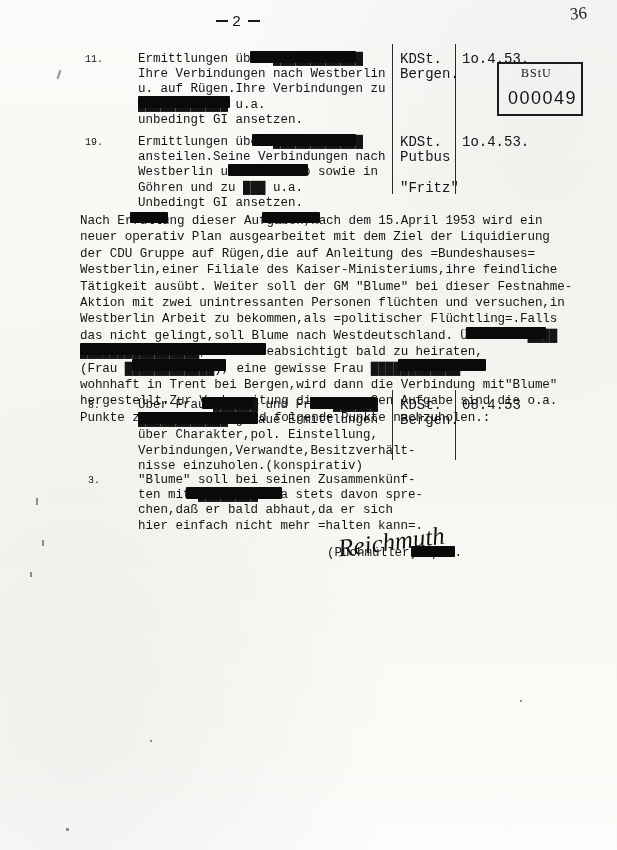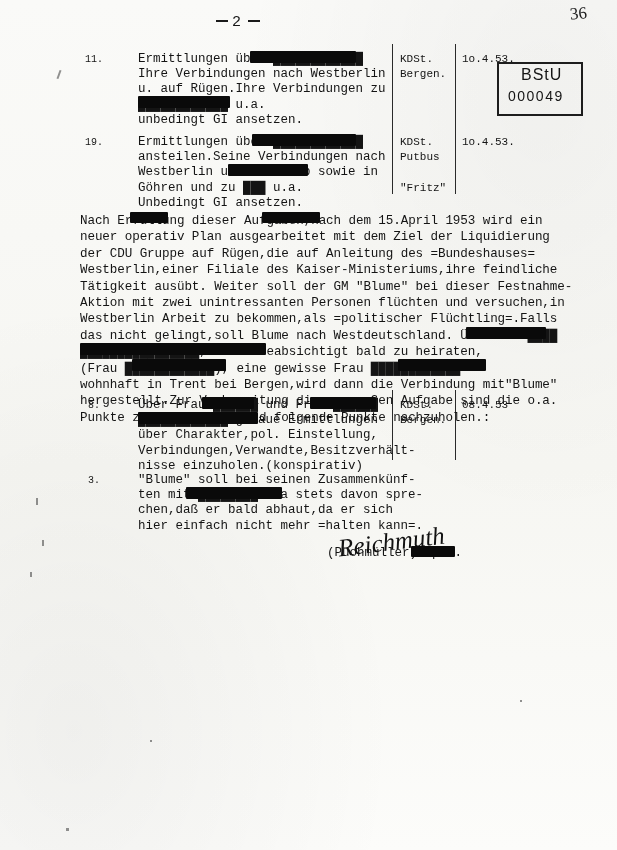--- a/index.html
+++ b/index.html
@@ -51,28 +51,28 @@
     left: 497px;
     top: 62px;
     width: 86px;
     height: 54px;
     border: 2px solid #1d1d1d;
     box-sizing: border-box;
   }
   .stamp-label {
     left: 521px;
     top: 66px;
-    font-size: 16px;
-    font-family: Liberation Sans, sans-serif;
+    font-size: 12px;
+    font-family: Liberation Serif, serif;
     letter-spacing: 1px;
   }
   .stamp-number {
     left: 508px;
     top: 88px;
-    font-size: 14px;
+    font-size: 18px;
     font-family: "Liberation Sans", sans-serif;
     letter-spacing: 1.5px;
   }
 
   
   .vrule1 { left: 392px; top: 44px; width: 1px; height: 150px; background: #2a2a2a; }
   .vrule2 { left: 455px; top: 44px; width: 1px; height: 150px; background: #2a2a2a; }
   .vrule3 { left: 392px; top: 390px; width: 1px; height: 70px; background: #2a2a2a; }
   .vrule4 { left: 455px; top: 390px; width: 1px; height: 70px; background: #2a2a2a; }
 
@@ -80,21 +80,21 @@
   .item-num {
     font-size: 10px;
     line-height: 15px;
   }
   .body-block {
     font-size: 12.5px;
     line-height: 15.2px;
     white-space: pre;
   }
   .col-text {
-    font-size: 11px;
+    font-size: 14px;
     line-height: 15.2px;
     white-space: pre;
   }
   .para {
     font-size: 12.6px;
     line-height: 16.4px;
     white-space: pre;
     letter-spacing: -0.1px;
   }
 

